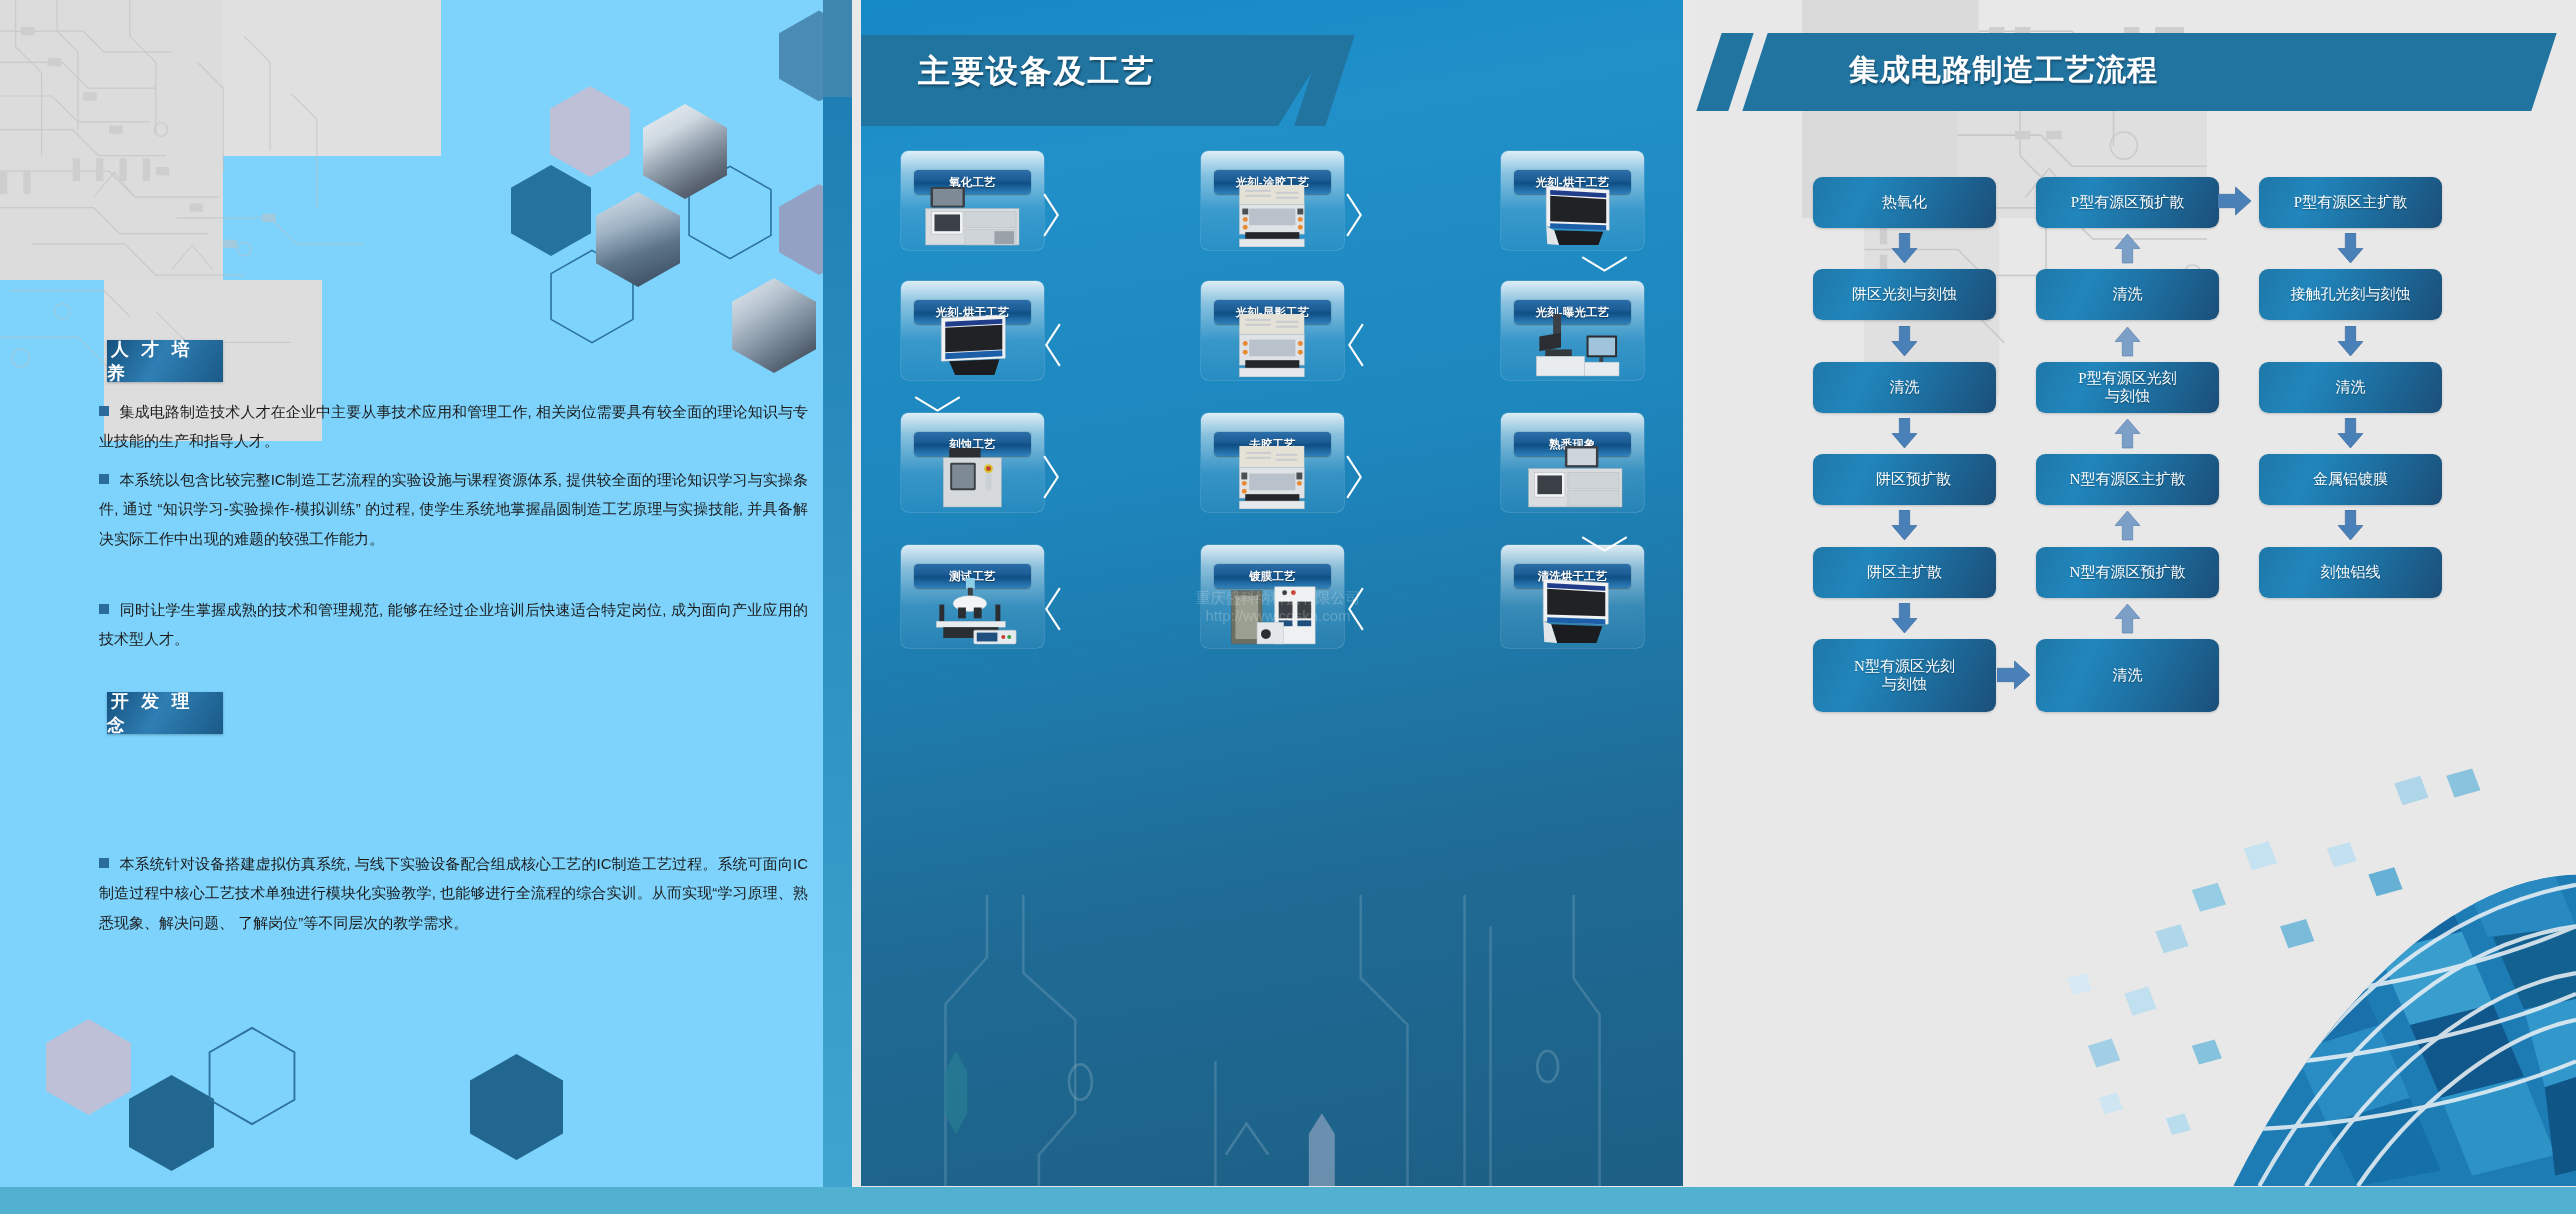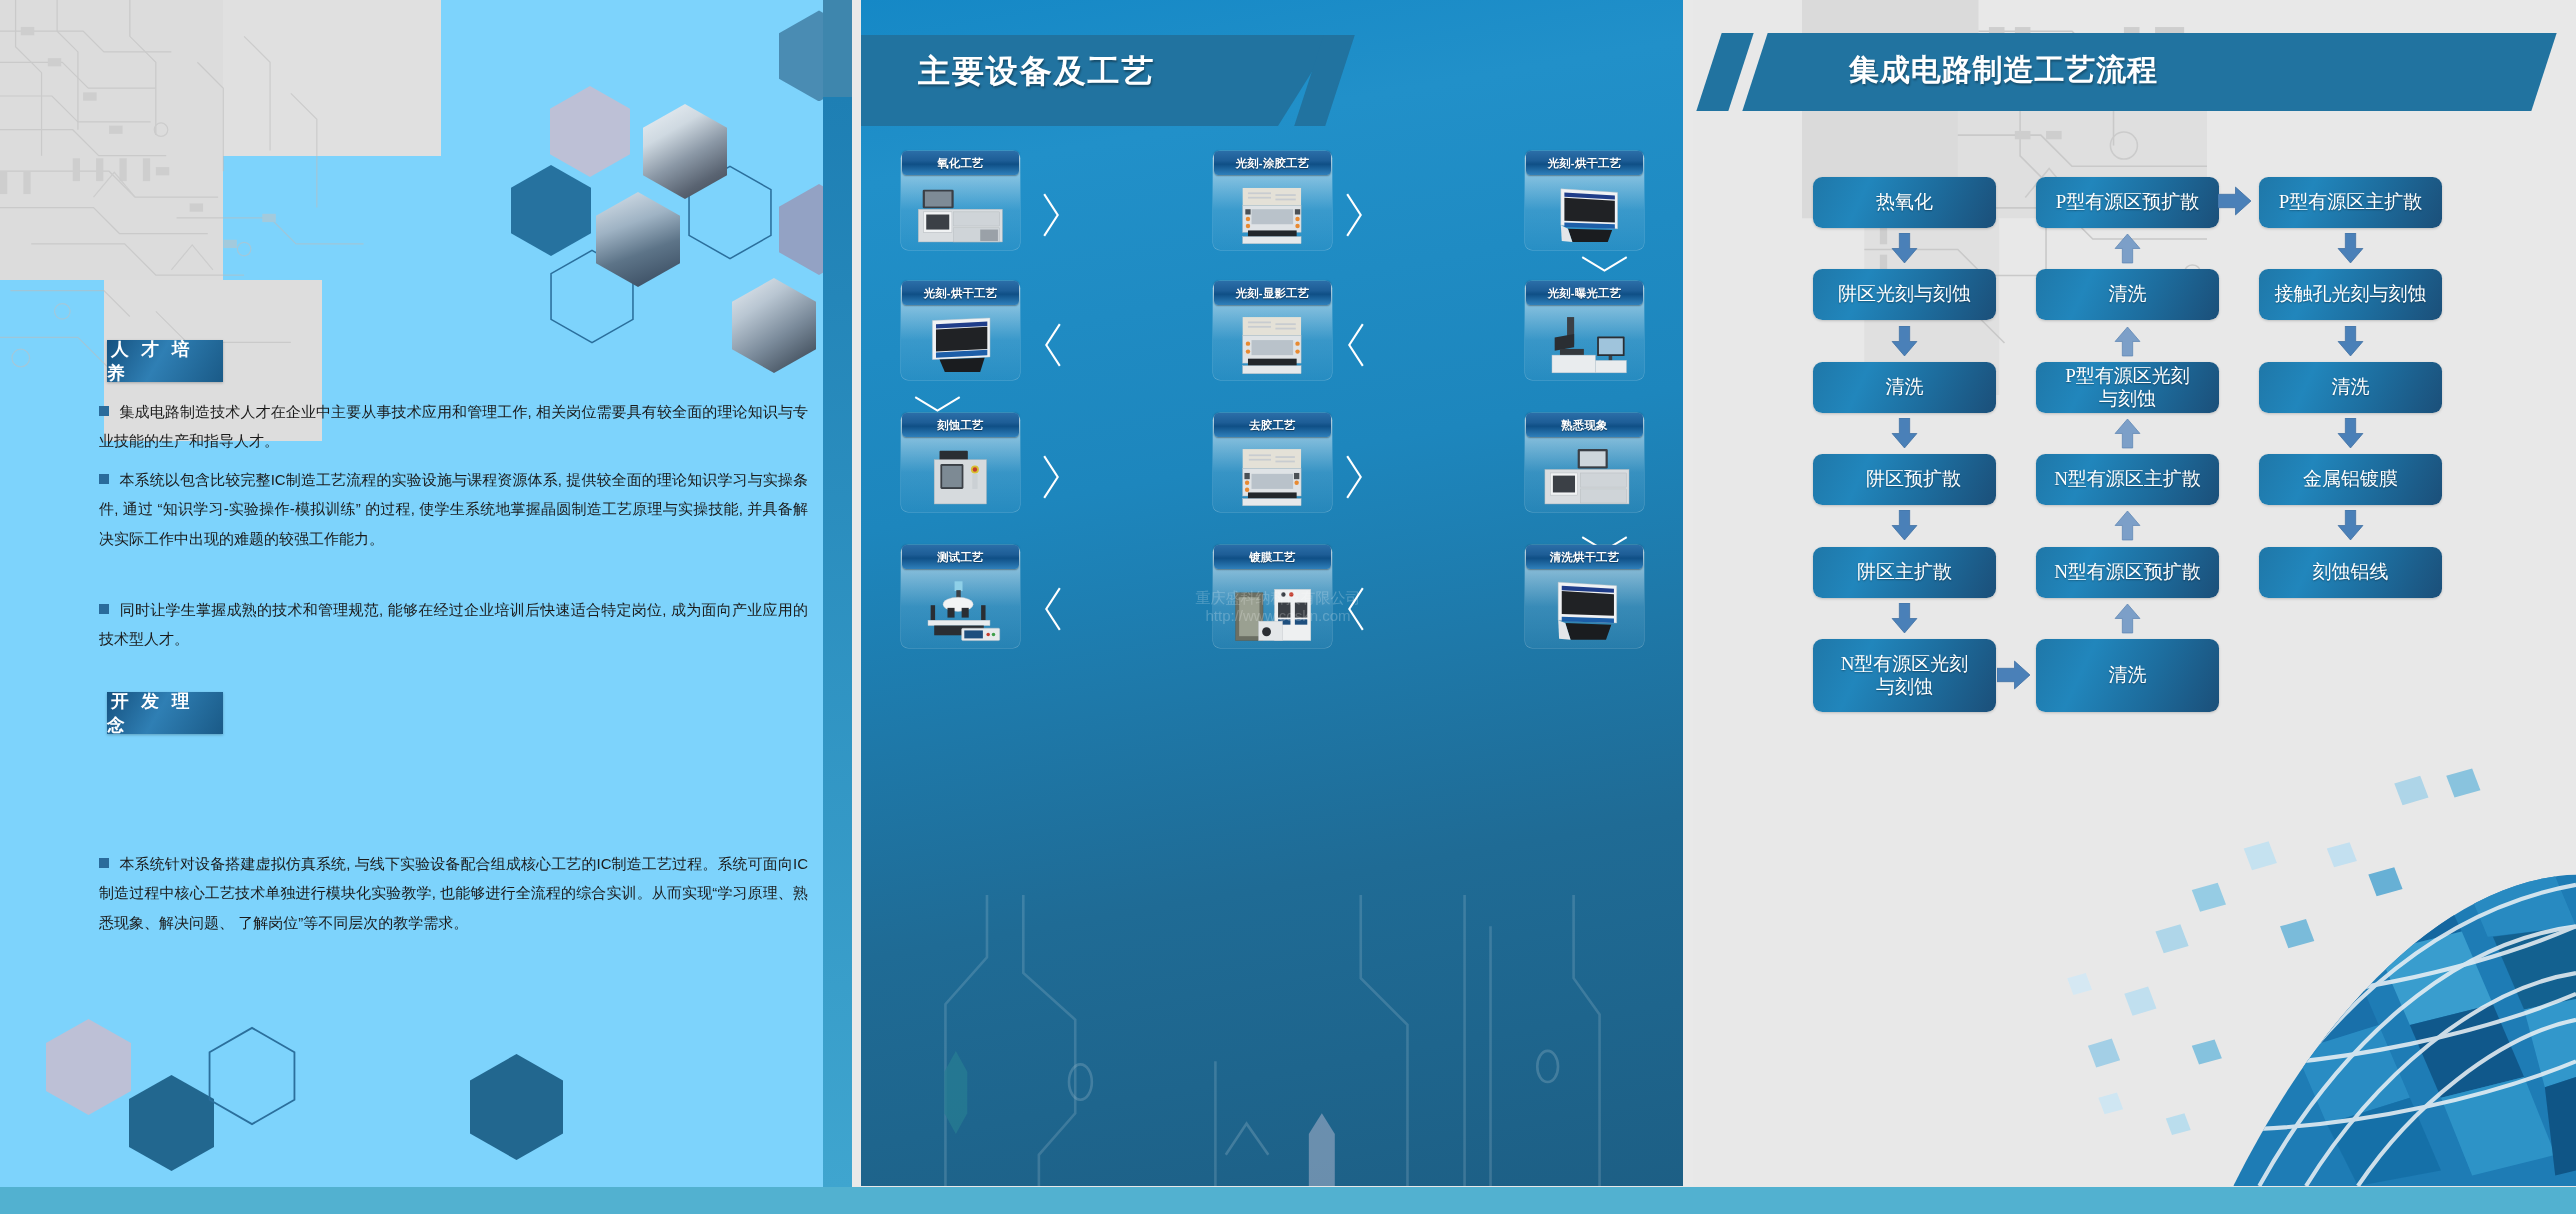--- a/index.html
+++ b/index.html
@@ -46,23 +46,23 @@
   .c-head { position:absolute; left:0; top:35px; width:519px; height:91px;
             background:#2173a0; z-index:5;
             clip-path:polygon(0 0, 483px 0, 426px 100%, 0 100%); }
   .c-head-txt { position:absolute; left:66px; top:50px; font-size:32px; font-weight:bold; color:#fff;
                 letter-spacing:.06em; z-index:7; text-shadow:1px 1.6px 2.1px rgba(0,0,0,.35); }
   .c-slash { position:absolute; top:35px; width:31px; height:91px; background:#2173a0; z-index:6;
              transform:skewX(-18deg); }
 
   .eq-grid { position:absolute; left:49px; top:151px; width:743px; z-index:8; }
   .eq-row  { display:flex; justify-content:space-between; margin-bottom:13.5px; position:relative;}
-  .eq-card { width:119px; height:99px; border-radius:7.3px; position:relative;
+  .eq-card { width:143px; height:99px; border-radius:7.3px; position:relative;
              background:linear-gradient(180deg,rgba(255,255,255,.85) 0%,rgba(225,240,248,.55) 22%,rgba(150,200,228,.22) 60%,rgba(120,180,215,.10) 100%);
-             box-shadow:0 0 0 0.5px rgba(255,255,255,.28); padding-top:0; }
+             box-shadow:0 0 0 0.5px rgba(255,255,255,.28); padding-top:19px; }
   .eq-card.tall { height:103px; }
   .eq-label { width:117px; height:24px; margin:0 auto; border-radius:4.2px;
               display:flex; align-items:center; justify-content:center;
               font-size:11.4px; font-weight:bold; color:#fff; letter-spacing:.02em;
               background:linear-gradient(180deg,#2b6ea8 0%,#1d5d96 40%,#0f4f86 55%,#2f80bb 100%);
               box-shadow:0 0.5px 1.6px rgba(0,0,0,.35); text-shadow:0 0.5px 1px rgba(0,0,0,.4); }
   .eq-img { position:absolute; left:4.2px; right:4.2px; top:32px; bottom:3.1px; }
 
   
   .chev { position:absolute; width:24px; height:50px; top:39px; }
@@ -81,21 +81,21 @@
             background:#2173a0; transform:skewX(-18deg); }
   .r-slash { position:absolute; left:15.6px; top:33px; width:32px; height:78px; background:#2173a0;
              transform:skewX(-18deg); z-index:6;}
   .r-head-txt { position:absolute; left:156px; top:50px; font-size:30px; font-weight:bold; color:#fff;
                 letter-spacing:.03em; z-index:8; text-shadow:1px 1.6px 2.1px rgba(0,0,0,.3); }
 
   .r-circuit { position:absolute; left:109px; top:0; width:405px; height:395px; opacity:.75; z-index:1;}
 
   .flow { position:absolute; left:0; top:177px; width:883px; height:831px; z-index:5; }
   .fbox { position:absolute; border-radius:9.3px; display:flex; align-items:center; justify-content:center;
-          text-align:center; color:#fff; font-size:19px; line-height:1.18; font-weight:normal;
+          text-align:center; color:#fff; font-size:15px; line-height:1.18; font-weight:normal;
           font-family:"Liberation Serif","DejaVu Serif",serif;
           background:linear-gradient(115deg,#1f77a8 0%,#2186bc 28%,#1d6d9e 62%,#1b4f79 100%);
           box-shadow:0 1px 2.6px rgba(0,0,0,.18); text-shadow:0 0.5px 1.6px rgba(0,0,0,.35); }
 
   .arrow { position:absolute; }
   .arrow svg { display:block; }
 
   
   .wave { position:absolute; right:0; bottom:0; width:540px; height:431px; z-index:3; }
 </style>

